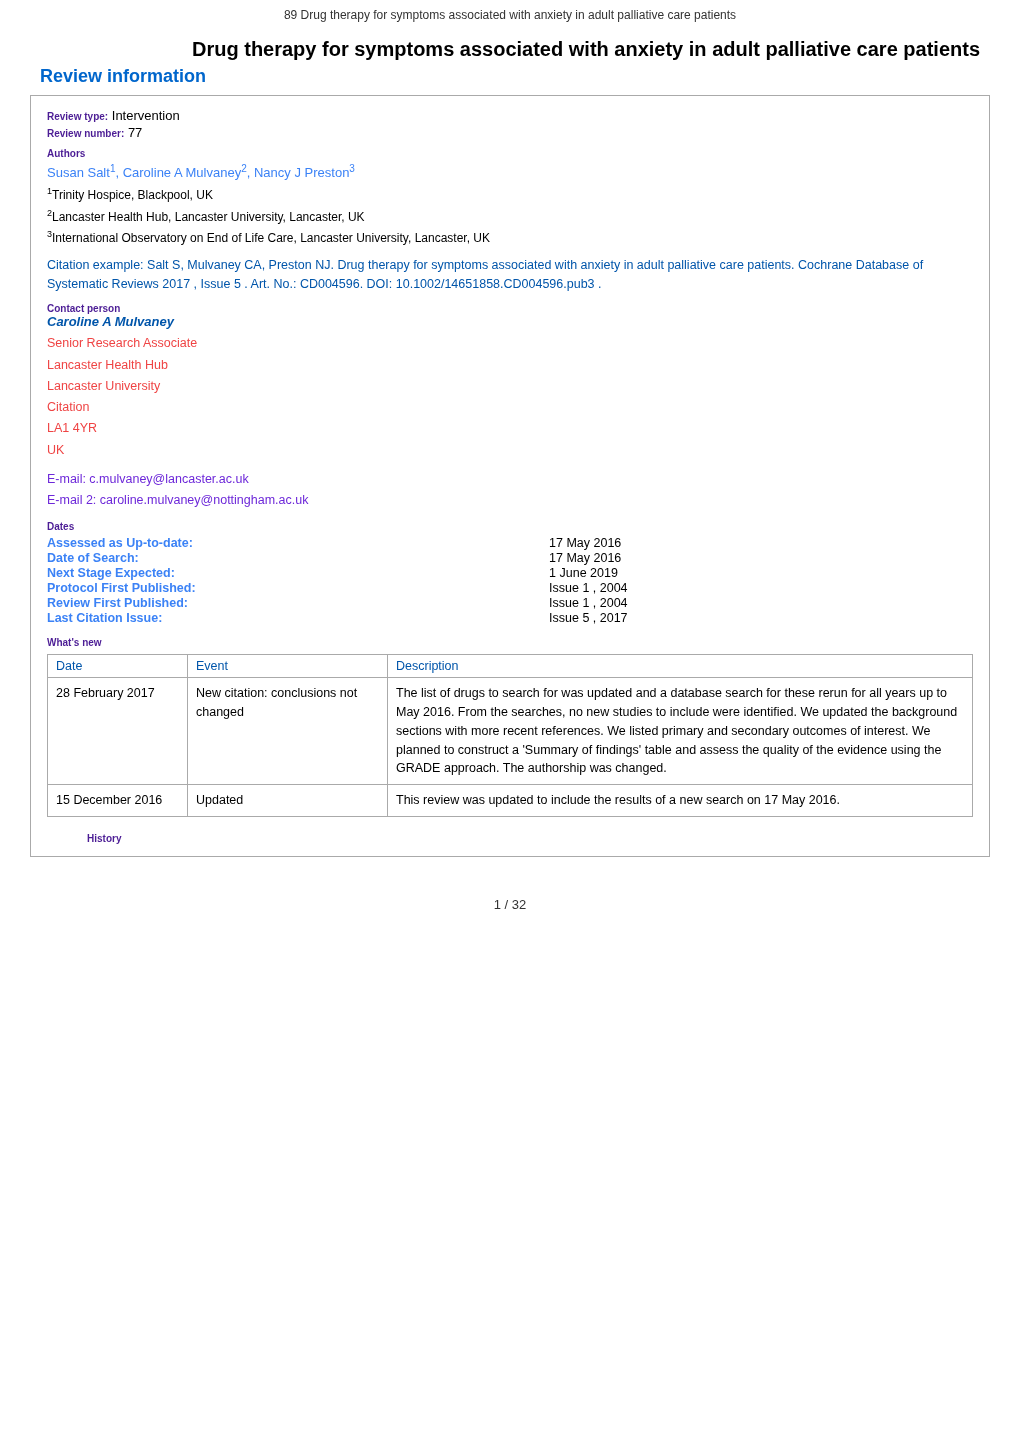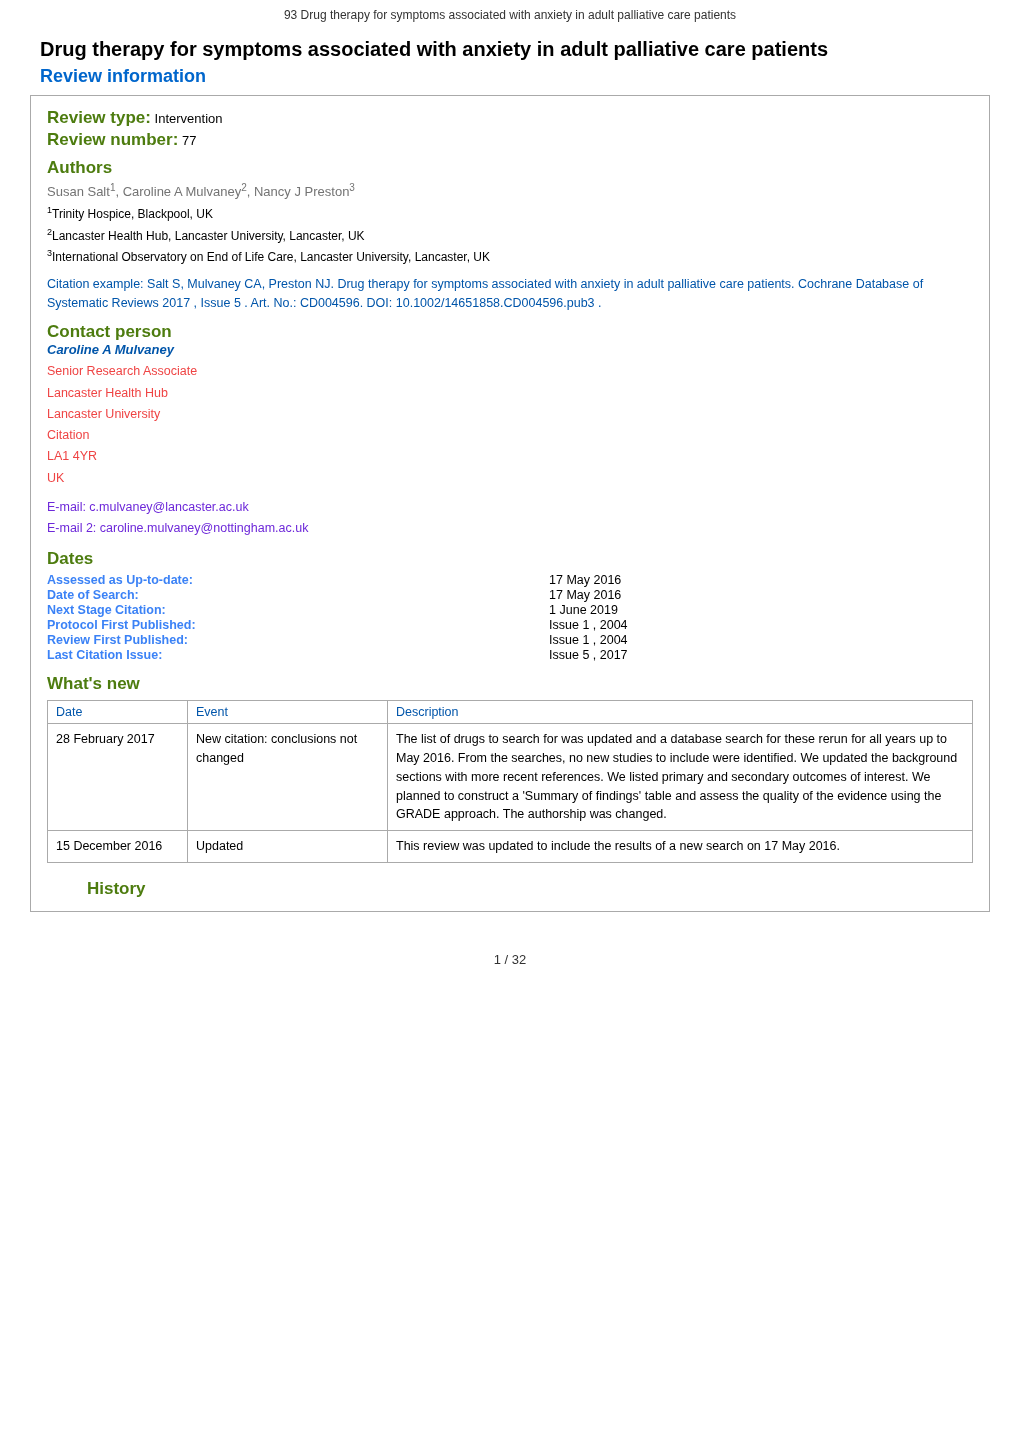--- a/index.html
+++ b/index.html
@@ -14,51 +14,51 @@
     .page-header {
       text-align: center;
       font-size: 12px;
       color: #333;
       padding: 8px 0 4px 0;
       border-bottom: none;
     }
     .main-title {
       font-size: 20px;
       font-weight: bold;
-      text-align: left;
+      text-align: right;
       padding: 10px 40px 2px 40px;
       line-height: 1.3;
     }
     .review-info-heading {
       font-size: 18px;
       font-weight: bold;
       color: #0066cc;
       padding: 2px 40px 8px 40px;
     }
     .content-box {
       border: 1px solid #aaa;
       margin: 0 30px 20px 30px;
       padding: 12px 16px;
     }
     .section-label {
       font-weight: bold;
-      color: #4d7c0f;
-      font-size: 17px;
+      color: #4c1d95;
+      font-size: 10px;
     }
     .review-type-line {
       margin-bottom: 2px;
     }
     .review-number-line {
       margin-bottom: 8px;
     }
     .authors-section {
       margin-bottom: 8px;
     }
     .authors-names {
-      color: #737373;
+      color: #3b82f6;
       font-size: 13px;
       margin: 4px 0;
     }
     .authors-names sup {
       font-size: 10px;
     }
     .affiliations {
       font-size: 12px;
       color: #000;
       line-height: 1.6;
@@ -144,21 +144,21 @@
       text-align: center;
       font-size: 13px;
       color: #333;
       padding: 20px 0 10px 0;
     }
   </style>
 </head>
 <body>
 
 <div>
-  <div class="page-header">93 Drug therapy for symptoms associated with anxiety in adult palliative care patients</div>
+  <div class="page-header">89 Drug therapy for symptoms associated with anxiety in adult palliative care patients</div>
 </div>
 
 <div class="main-title">Drug therapy for symptoms associated with anxiety in adult palliative care patients</div>
 <div class="review-info-heading">Review information</div>
 
 <div class="content-box">
 
   <div class="review-type-line">
     <span class="section-label">Review type:</span>
     <span>Intervention</span>
@@ -203,21 +203,21 @@
 
   <div class="dates-section">
     <div class="section-label">Dates</div>
     <div class="dates-grid">
       <span class="date-label">Assessed as Up-to-date:</span>
       <span class="date-value">17 May 2016</span>
 
       <span class="date-label">Date of Search:</span>
       <span class="date-value">17 May 2016</span>
 
-      <span class="date-label">Next Stage Citation:</span>
+      <span class="date-label">Next Stage Expected:</span>
       <span class="date-value">1 June 2019</span>
 
       <span class="date-label">Protocol First Published:</span>
       <span class="date-value">Issue 1 , 2004</span>
 
       <span class="date-label">Review First Published:</span>
       <span class="date-value">Issue 1 , 2004</span>
 
       <span class="date-label">Last Citation Issue:</span>
       <span class="date-value">Issue 5 , 2017</span>

